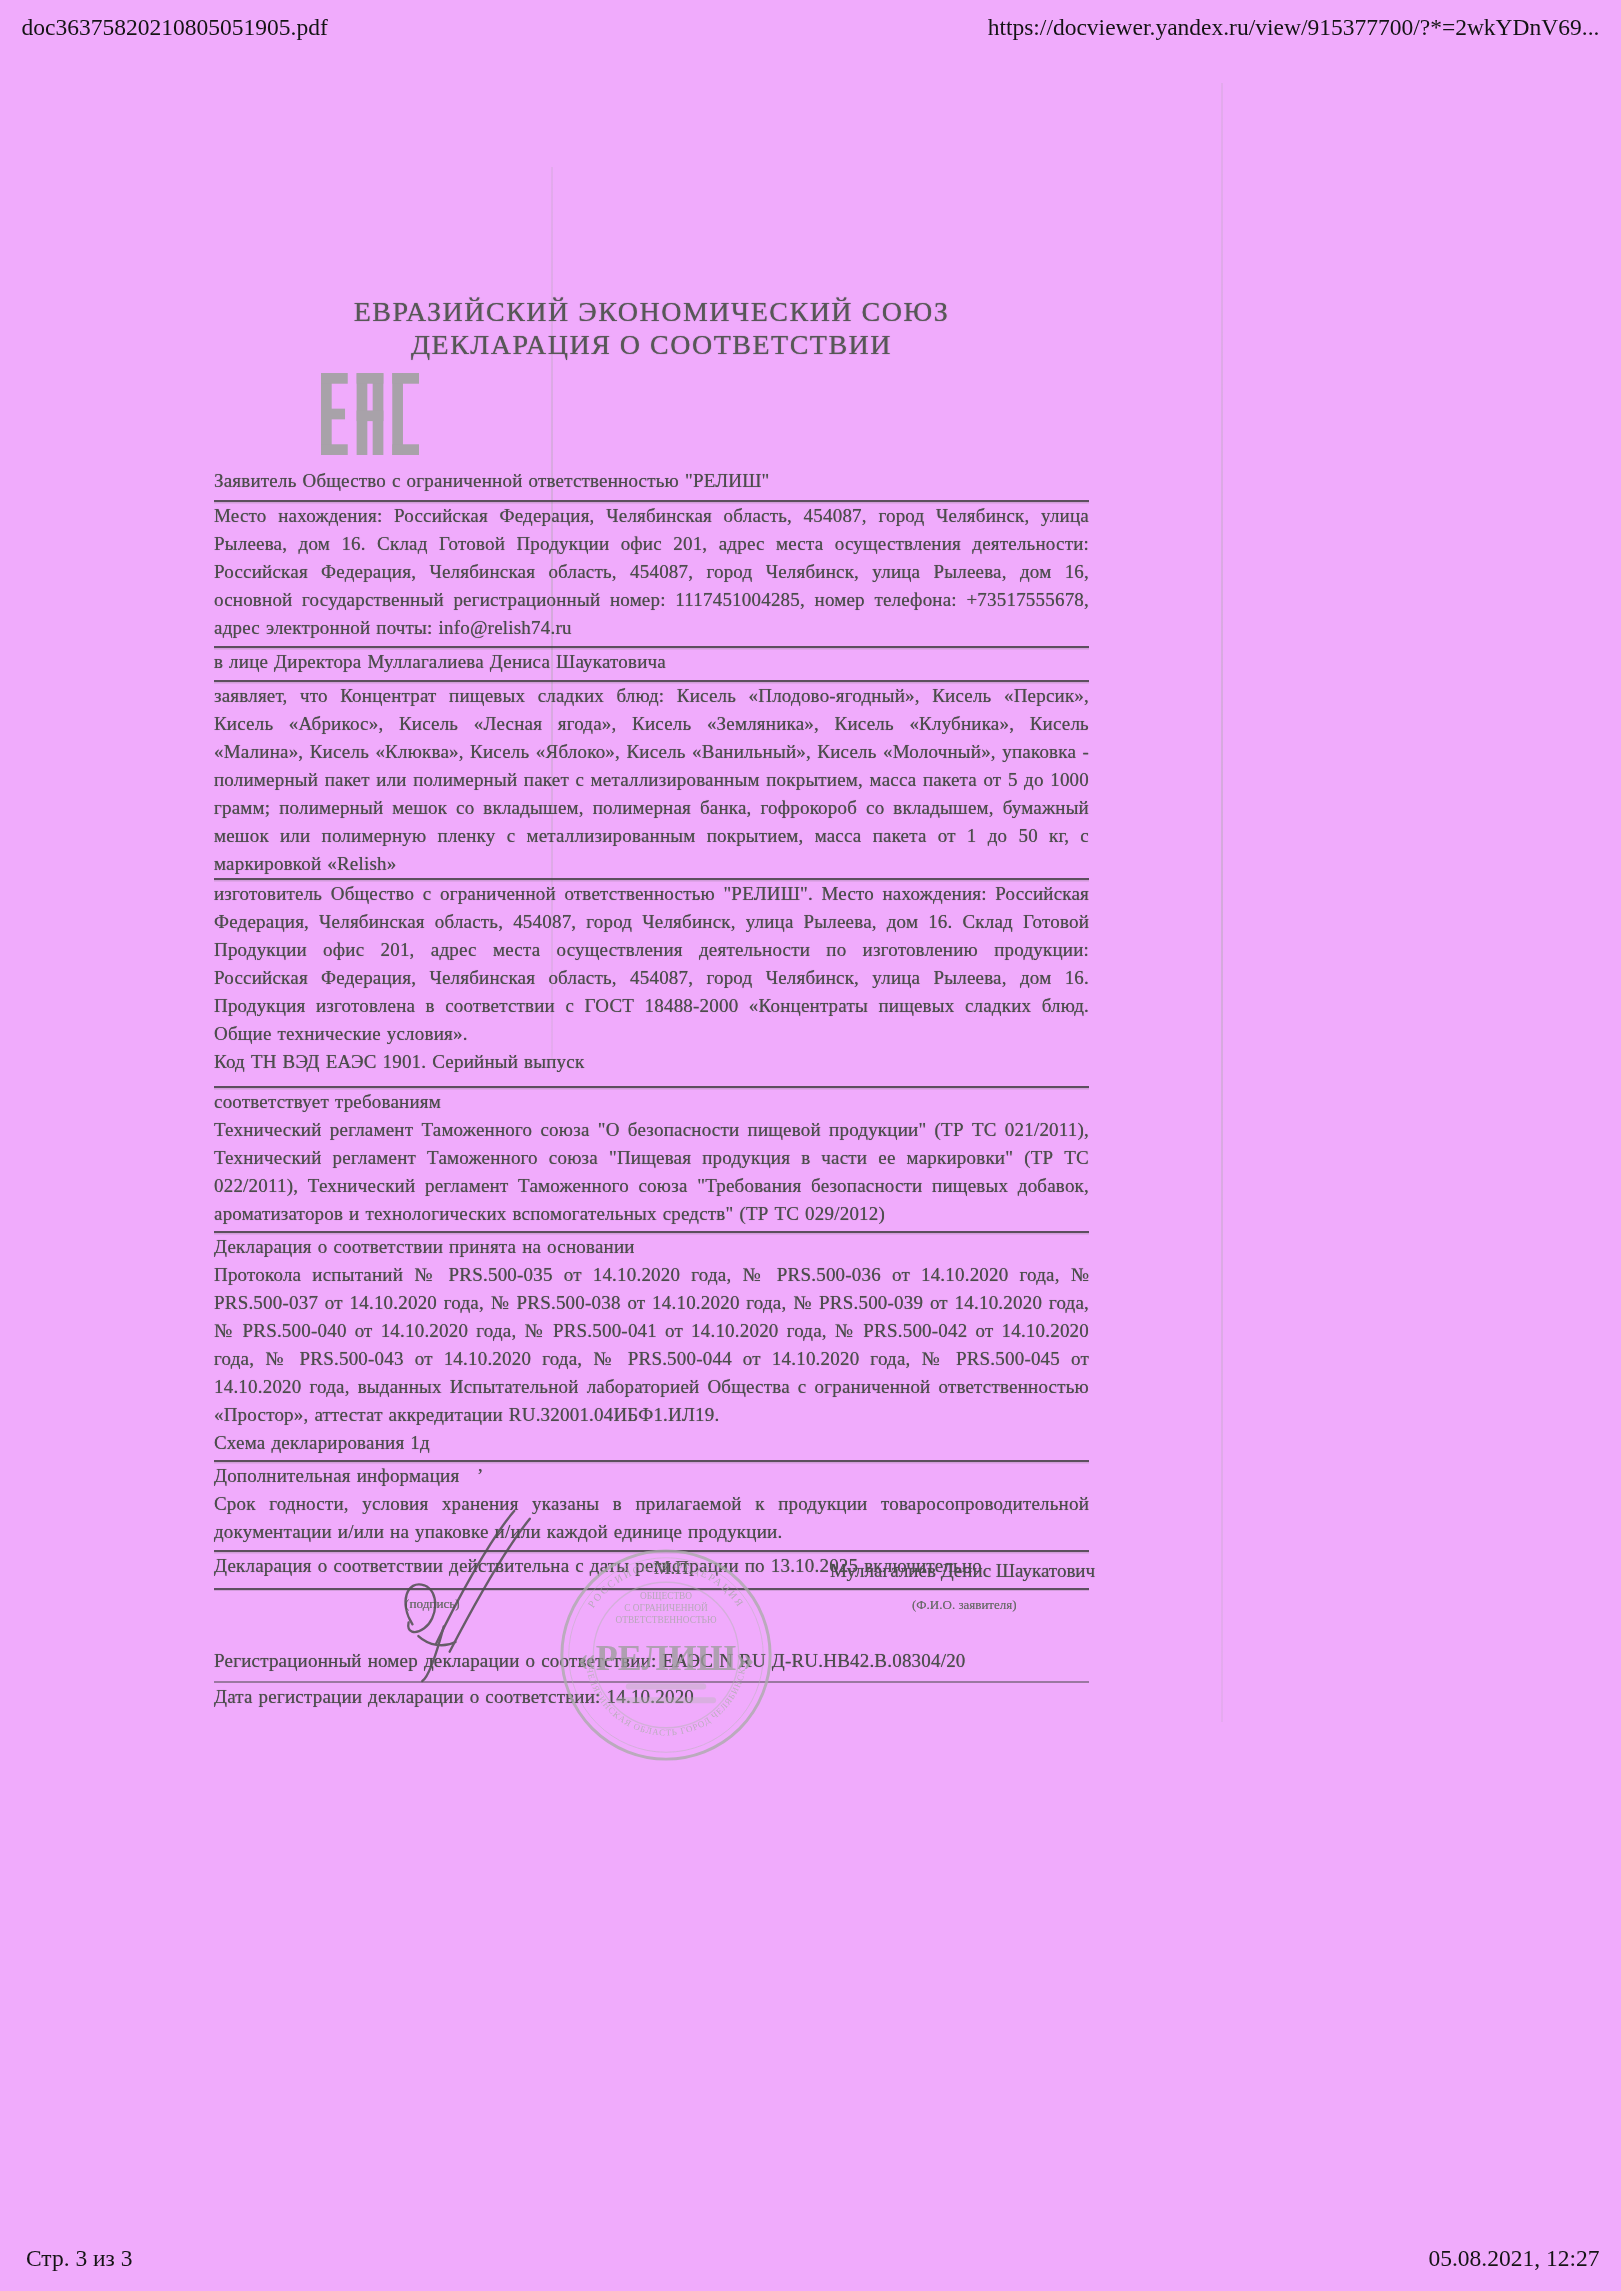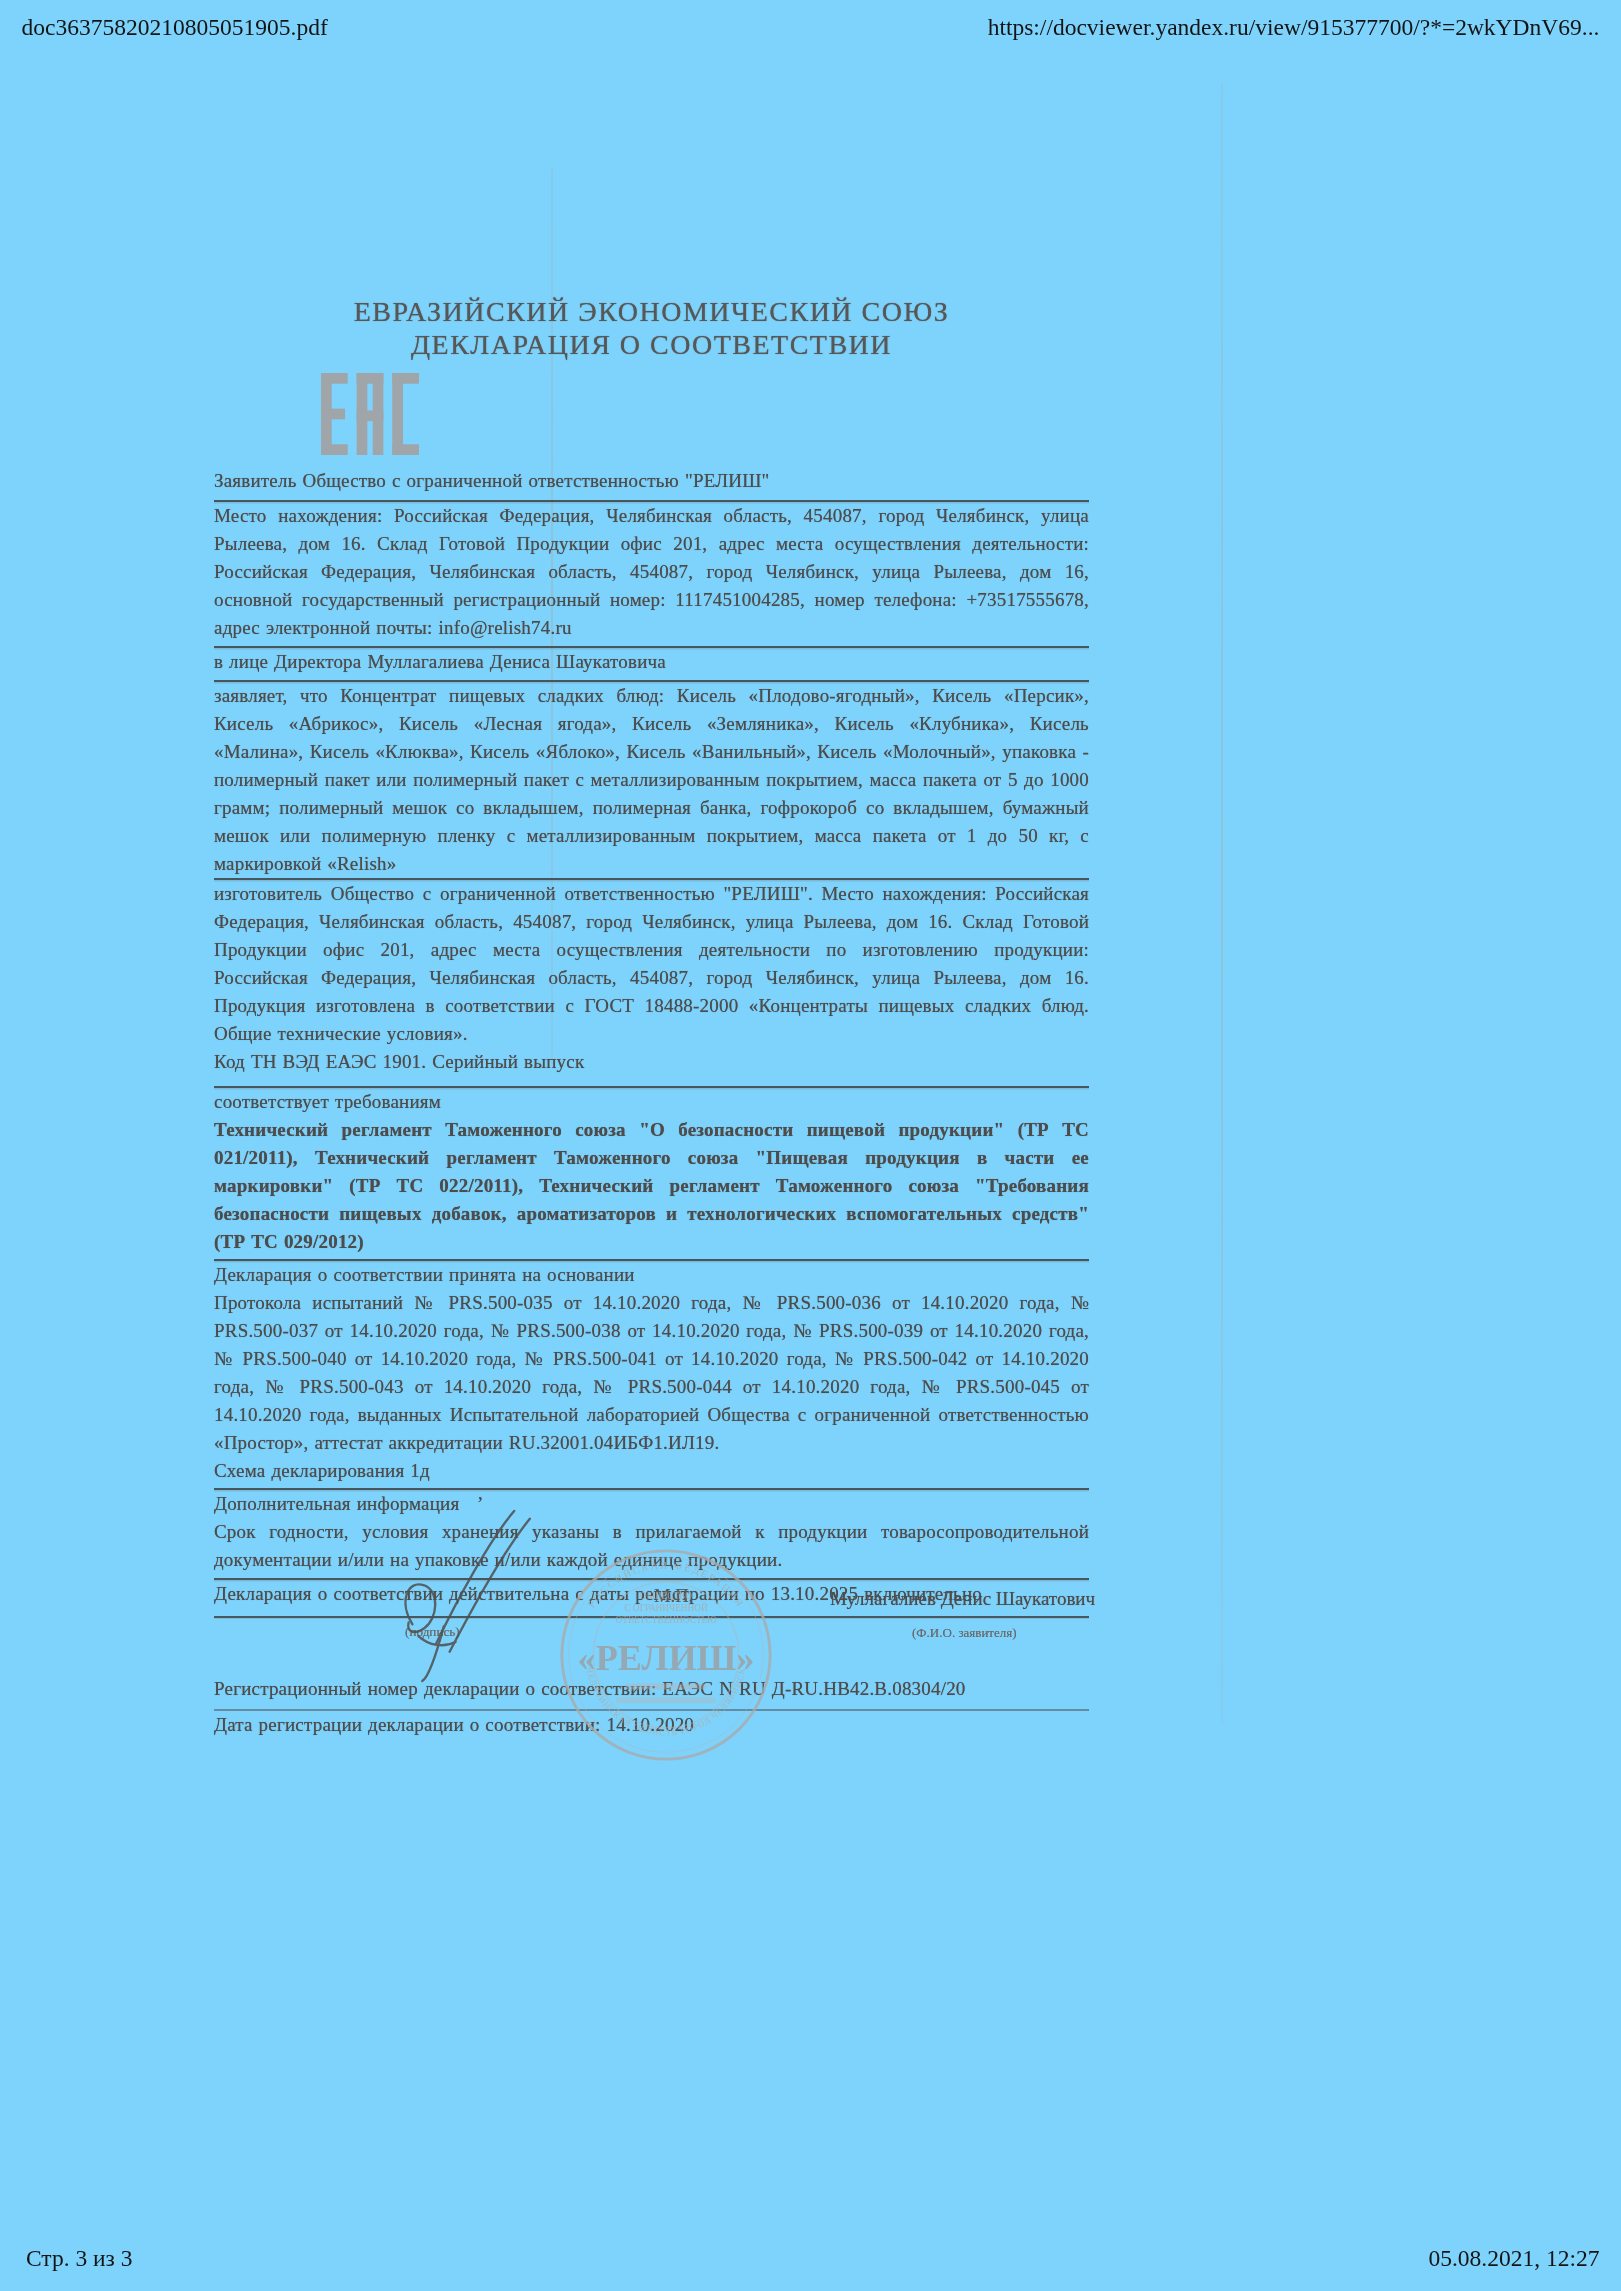--- a/index.html
+++ b/index.html
@@ -1,17 +1,17 @@
 <!DOCTYPE html>
 <html lang="ru"><head>
 <meta charset="utf-8">
 <style>
   html,body{margin:0;padding:0;background:#ffffff;}
   .page{
-    position:relative;width:1621px;height:2292px;background:#7dd3fc;
+    position:relative;width:1621px;height:2292px;background:#f0abfc;
     overflow:hidden;font-family:"Liberation Serif",serif;
   }
   
   .print-header{position:absolute;top:13.7px;left:21.6px;right:21.6px;height:29px;
     font-size:23.5px;color:#141414;}
   .print-header .url{position:absolute;right:0;top:0;}
   .print-footer{position:absolute;bottom:15.7px;left:26px;right:21.6px;height:31px;
     font-size:23.5px;color:#141414;}
   .print-footer .stamp-time{position:absolute;right:0;top:0;}
   
@@ -25,21 +25,21 @@
     word-spacing:1px;letter-spacing:0.2px;}
   .rule{border-bottom:2px solid rgba(58,58,58,0.82);
     box-shadow:0 1.5px 0 rgba(110,110,110,0.25);}
   .p-app{padding-bottom:4.9px;}
   .p-loc{margin-top:6.9px;padding-bottom:3.9px;}
   .p-dir{margin-top:3.9px;padding-bottom:3.9px;}
   .p-decl{margin-top:4.9px;padding-bottom:0;}
   .p-manu{margin-top:5.9px;}
   .p-tnved{padding-bottom:10px;}
   .p-comp{margin-top:7.8px;}
-  .p-regs{margin-top:5.9px;padding-bottom:2.9px;font-weight:bold;}
+  .p-regs{margin-top:5.9px;padding-bottom:2.9px;}
   .p-adopt{margin-top:4.9px;}
   .p-prot{margin-top:8.8px;}
   .p-scheme{margin-top:2px;padding-bottom:3.9px;}
   .p-addinfo{margin-top:6.9px;}
   .p-addinfo .mark{margin-left:17.6px;letter-spacing:0;}
   .p-shelf{margin-top:7.8px;padding-bottom:3.9px;}
   .p-valid{margin-top:5.9px;}
   .sig-block{position:relative;margin-top:2px;height:65px;}
   .sig-rule{position:absolute;left:0;right:0;top:5.9px;border-top:2px solid rgba(58,58,58,0.8);
     box-shadow:0 1px 0 rgba(110,110,110,0.25);}

